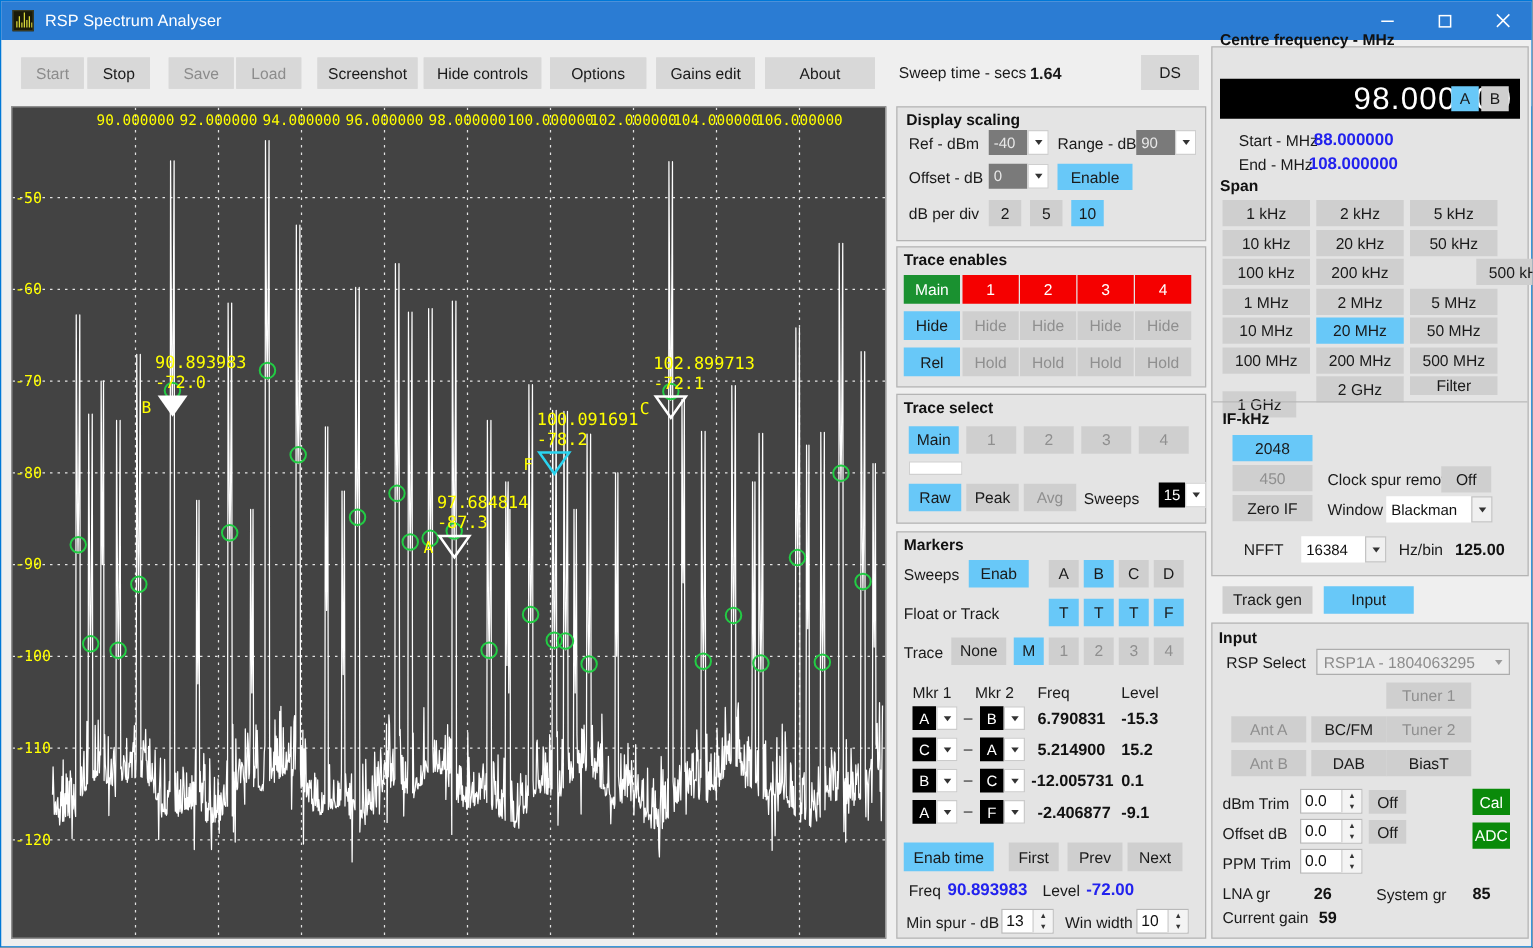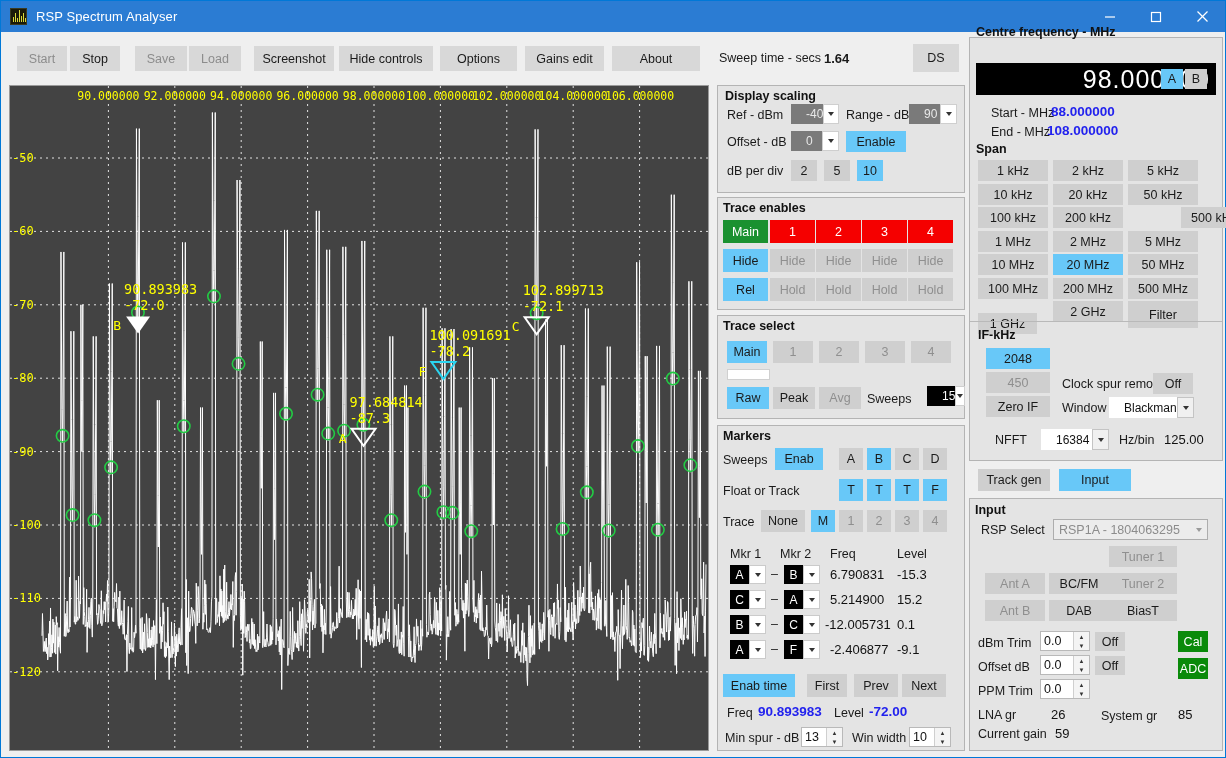--- a/index.html
+++ b/index.html
@@ -38,33 +38,33 @@
   
   .spectrum { position:absolute; left:8px; top:84px; width:700px; height:666px;
      background:#434343; border:1px solid #9a9a9a; overflow:hidden; }
   .spectrum svg { display:block; }
 
   
   .panel { position:absolute; background:#e4e4e4; border:1px solid #b4b4b4; }
   .panel-title { position:absolute; font-size:12.5px; font-weight:bold; color:#111;}
   .lbl { position:absolute; font-size:12.5px; color:#1a1a1a; }
   .val-blue { position:absolute; font-size:13.5px; font-weight:bold; color:#2222ee;}
-  .val-bold { position:absolute; font-size:13px; font-weight:normal; color:#111;}
+  .val-bold { position:absolute; font-size:13px; font-weight:bold; color:#111;}
 
   .sqbtn { position:absolute; display:flex; align-items:center; justify-content:center;
      font-size:12.5px; background:#cfcfcf; color:#1a1a1a; border:0; }
   .sqbtn.blue { background:#68c8f8; }
   .sqbtn.green { background:#1a9130; color:#fff; }
   .sqbtn.red { background:#f50000; color:#fff; }
   .sqbtn.greenlbl { background:#0a8a0a; color:#fff; }
   .sqbtn.dim { color:#8f8f8f; }
 
   .combo { position:absolute; display:flex; align-items:stretch; }
   .combo .cv { flex:1; background:#7a7a7a; color:#e8e8e8; font-size:12px;
-     display:flex; align-items:center; padding-left:15px; }
+     display:flex; align-items:center; padding-left:4px; }
   .combo .cv.white { background:#fff; color:#111; }
   .combo .cv.black { background:#000; color:#fff; }
   .combo .ca { width:17px; background:#fff; border:1px solid #cfcfcf;
      display:flex; align-items:center; justify-content:center; }
   .combo .ca::after { content:""; border-left:3.5px solid transparent; border-right:3.5px solid transparent;
      border-top:4px solid #333; }
   .combo.flat .ca { background:#f0f0f0; border:1px solid #c4c4c4; }
 
   .mkbox { position:absolute; display:flex; align-items:stretch; }
   .mkbox .mv { width:19px; background:#000; color:#fff; font-size:12px;
@@ -414,21 +414,21 @@
       <div class="sqbtn" style="left: 1052px; top: 230px; width: 70px; height: 21px;">2 MHz</div>
       <div class="sqbtn" style="left: 1127px; top: 230px; width: 70px; height: 21px;">5 MHz</div>
       <div class="sqbtn" style="left: 977px; top: 253px; width: 70px; height: 21px;">10 MHz</div>
       <div class="sqbtn blue" style="left: 1052px; top: 253px; width: 70px; height: 21px;">20 MHz</div>
       <div class="sqbtn" style="left: 1127px; top: 253px; width: 70px; height: 21px;">50 MHz</div>
       <div class="sqbtn" style="left: 977px; top: 277px; width: 70px; height: 21px;">100 MHz</div>
       <div class="sqbtn" style="left: 1052px; top: 277px; width: 70px; height: 21px;">200 MHz</div>
       <div class="sqbtn" style="left: 1127px; top: 277px; width: 70px; height: 21px;">500 MHz</div>
       <div class="sqbtn" style="left: 977px; top: 312px; width: 59px; height: 21px;">1 GHz</div>
       <div class="sqbtn" style="left: 1052px; top: 300px; width: 70px; height: 21px;">2 GHz</div>
-      <div class="sqbtn" style="left: 1127px; top: 300px; width: 70px; height: 27px;">Filter</div>
+      <div class="sqbtn" style="left: 1127px; top: 300px; width: 70px; height: 15px;">Filter</div>
     </div>
 
   <div class="sep" style="left:969px;top:320px;width:252px"></div>
   <div class="panel-title" style="left:977px;top:327px">IF-kHz</div>
   <div class="sqbtn blue" style="left:985px;top:347px;width:64px;height:21px">2048</div>
   <div class="sqbtn dim" style="left:985px;top:371px;width:64px;height:21px">450</div>
   <div class="sqbtn" style="left:985px;top:395px;width:64px;height:21px">Zero IF</div>
   <div class="lbl" style="left:1061px;top:376px">Clock spur removal</div>
   <div class="sqbtn" style="left:1152px;top:372px;width:40px;height:21px">Off</div>
   <div class="lbl" style="left:1061px;top:400px">Window</div>

